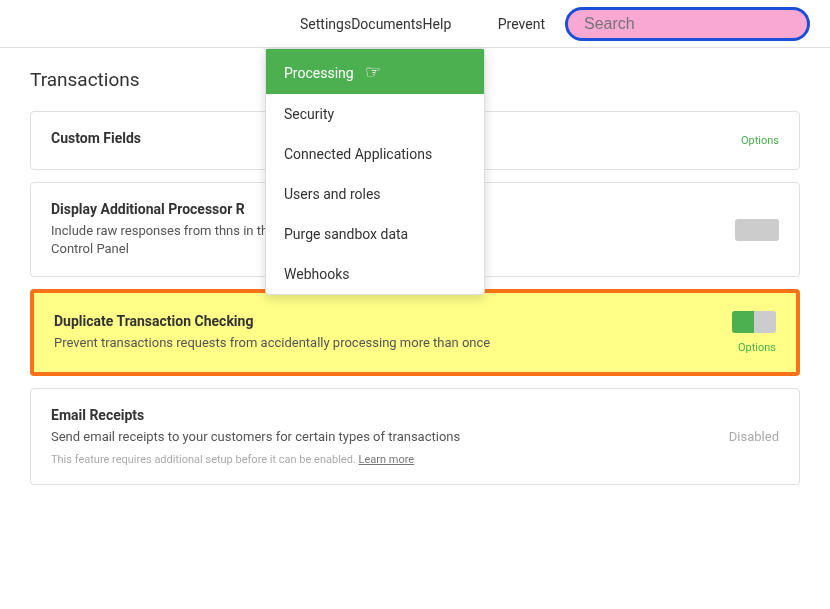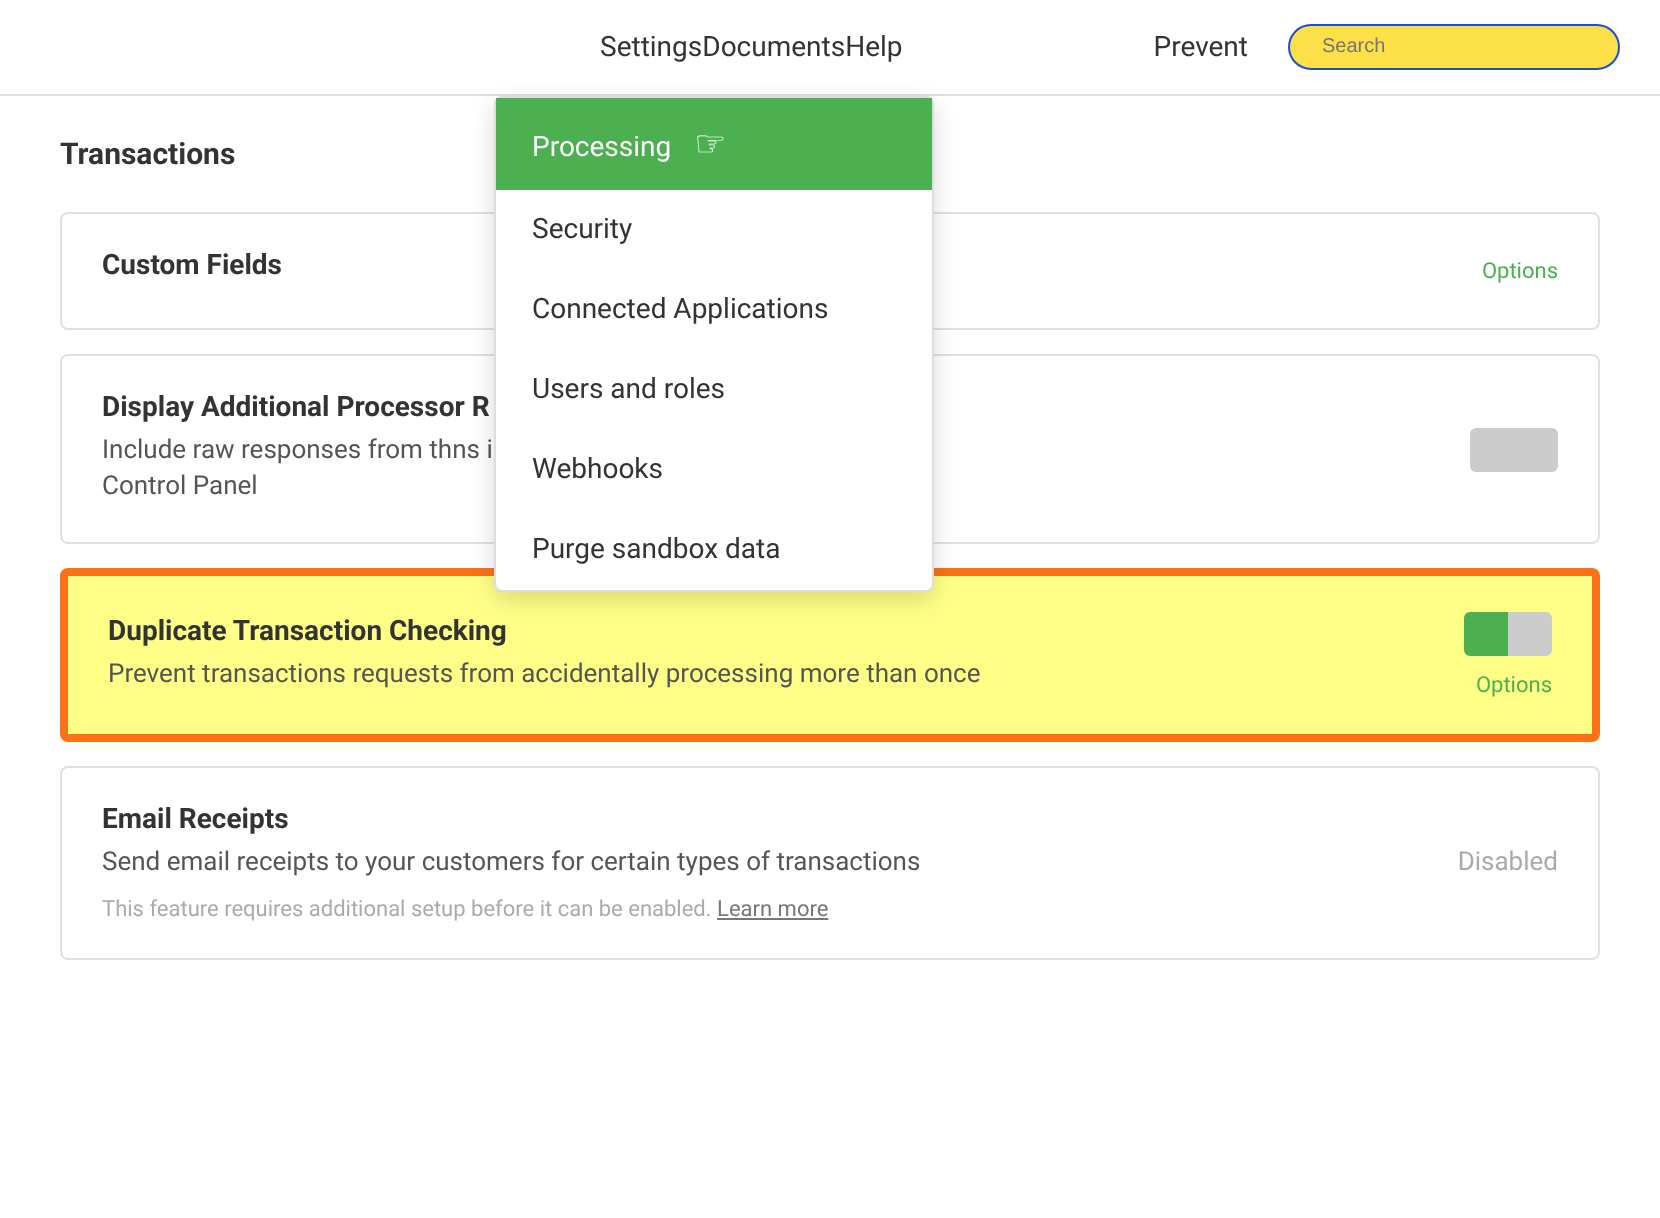--- a/index.html
+++ b/index.html
@@ -36,39 +36,39 @@
       cursor: pointer;
       text-decoration: none;
     }
     .nav-account {
       font-size: 14px;
       color: #333;
       cursor: pointer;
       margin-right: 20px;
     }
     .nav-search {
-      border: 1px solid #1d4ed8;
+      border: 3px solid #1d4ed8;
       border-radius: 20px;
       padding: 5px 16px;
-      font-size: 10px;
-      color: #333;
-      cursor: pointer;
-      background: #fde047;
+      font-size: 16px;
+      color: #333;
+      cursor: pointer;
+      background: #f9a8d4;
       outline: none;
     }
 
     
     .page-content {
       padding: 20px 30px;
       position: relative;
     }
 
     .page-title {
-      font-size: 15px;
-      font-weight: 700;
+      font-size: 19px;
+      font-weight: 400;
       color: #333;
       margin-bottom: 20px;
     }
 
     
     .card {
       border: 1px solid #e0e0e0;
       border-radius: 4px;
       padding: 18px 20px;
       margin-bottom: 12px;
@@ -149,21 +149,21 @@
     .learn-more {
       color: #777;
       text-decoration: underline;
       cursor: pointer;
     }
 
     
     .dropdown-overlay {
       position: absolute;
       top: 48px;
-      left: 247px;
+      left: 265px;
       z-index: 200;
       background: #fff;
       border: 1px solid #ddd;
       border-radius: 4px;
       box-shadow: 0 4px 12px rgba(0,0,0,0.15);
       width: 220px;
     }
     .dropdown-item {
       padding: 12px 18px;
       font-size: 14px;
@@ -254,15 +254,15 @@
 </div>
 
 <div class="dropdown-overlay">
   <div class="dropdown-item dropdown-item-active">
     <span>Processing</span>
     <span class="cursor-hand">☞</span>
   </div>
   <div class="dropdown-item">Security</div>
   <div class="dropdown-item">Connected Applications</div>
   <div class="dropdown-item">Users and roles</div>
+  <div class="dropdown-item">Purge sandbox data</div>
   <div class="dropdown-item">Webhooks</div>
-  <div class="dropdown-item">Purge sandbox data</div>
 </div>
 
 </body></html>

